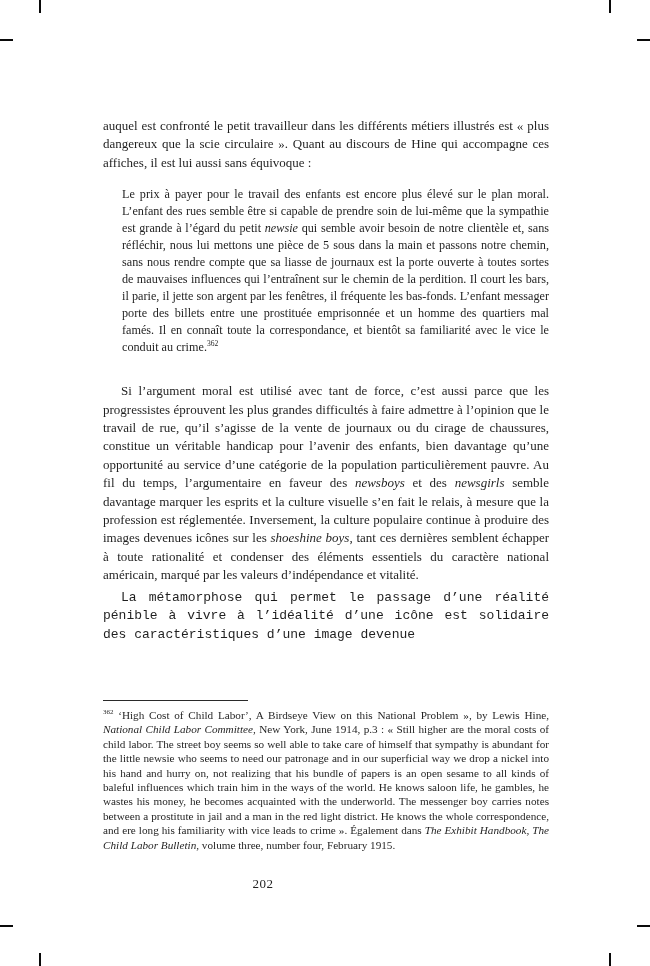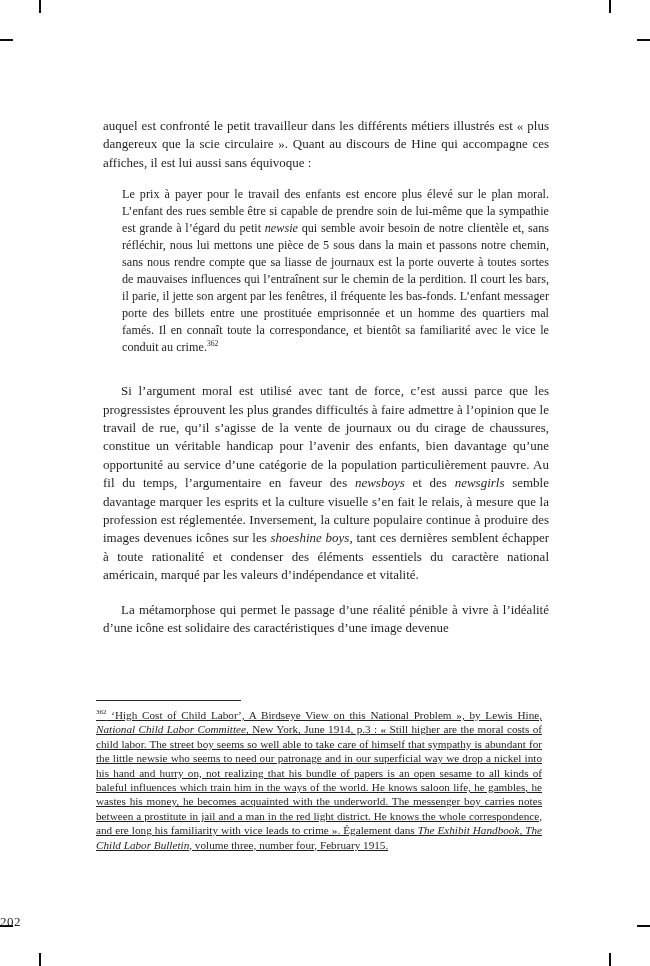--- a/index.html
+++ b/index.html
@@ -38,48 +38,47 @@
     text-align: justify;
   }
   .indent { text-indent: 18px; }
   .quote {
     margin: 14px 0 4px 19px;
     font-size: 12.2px;
     line-height: 17px;
     text-align: justify;
   }
   .par2 { margin-top: 26px; }
-  .par3 { margin-top: 16px; }
+  .par3 { margin-top: 4px; font-family: Liberation Mono, monospace; }
   em { font-style: italic; }
   sup { font-size: 62%; line-height: 0; vertical-align: super; }
 
   .footnote-block {
     position: absolute;
-    left: 96px;
+    left: 103px;
     top: 700px;
     width: 446px;
-    text-decoration: underline;
   }
   .footnote-rule {
     width: 145px;
     height: 0;
     border-top: 1px solid #2a2a2a;
     margin-bottom: 7px;
   }
   .footnote-text {
     font-size: 11.2px;
     line-height: 14.4px;
     text-align: justify;
   }
   .page-number {
     position: absolute;
     left: 0;
-    top: 914px;
+    top: 876px;
     width: 526px;
-    text-align: left;
+    text-align: center;
     font-size: 13px;
     letter-spacing: 0.5px;
   }
 </style>
 </head>
 <body>
 
 <div class="page">
 
   <div class="cm cm-tl-v"></div>

